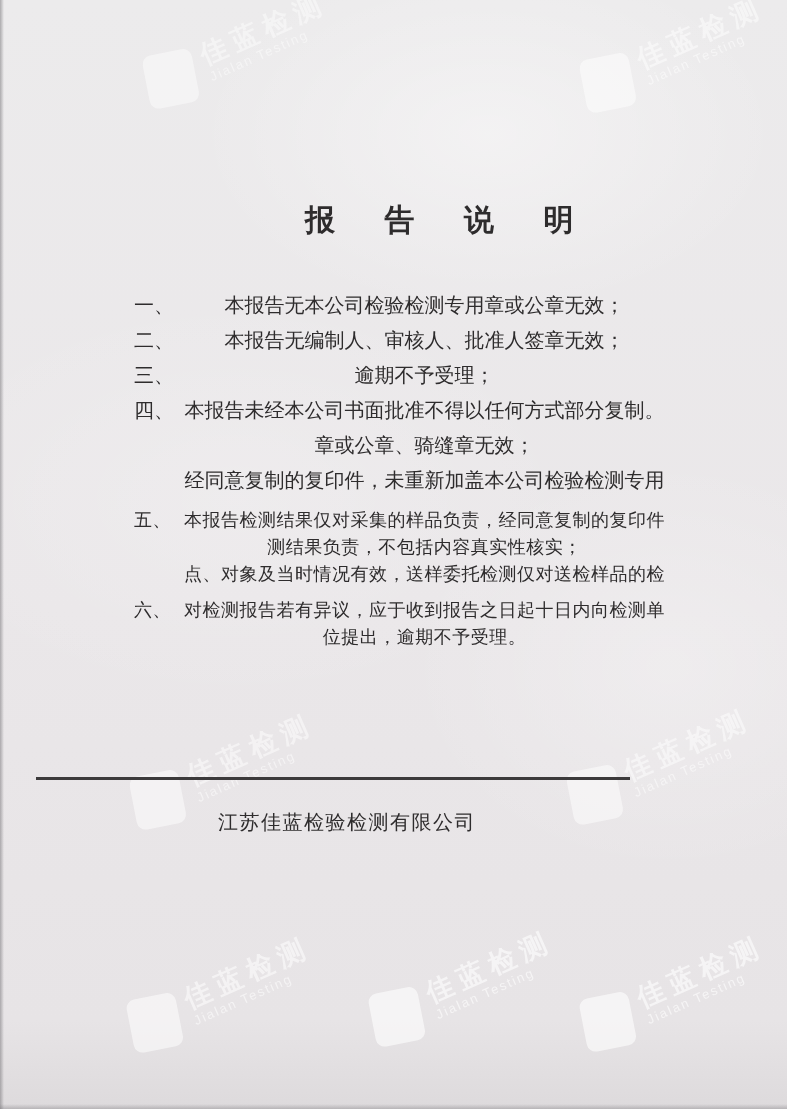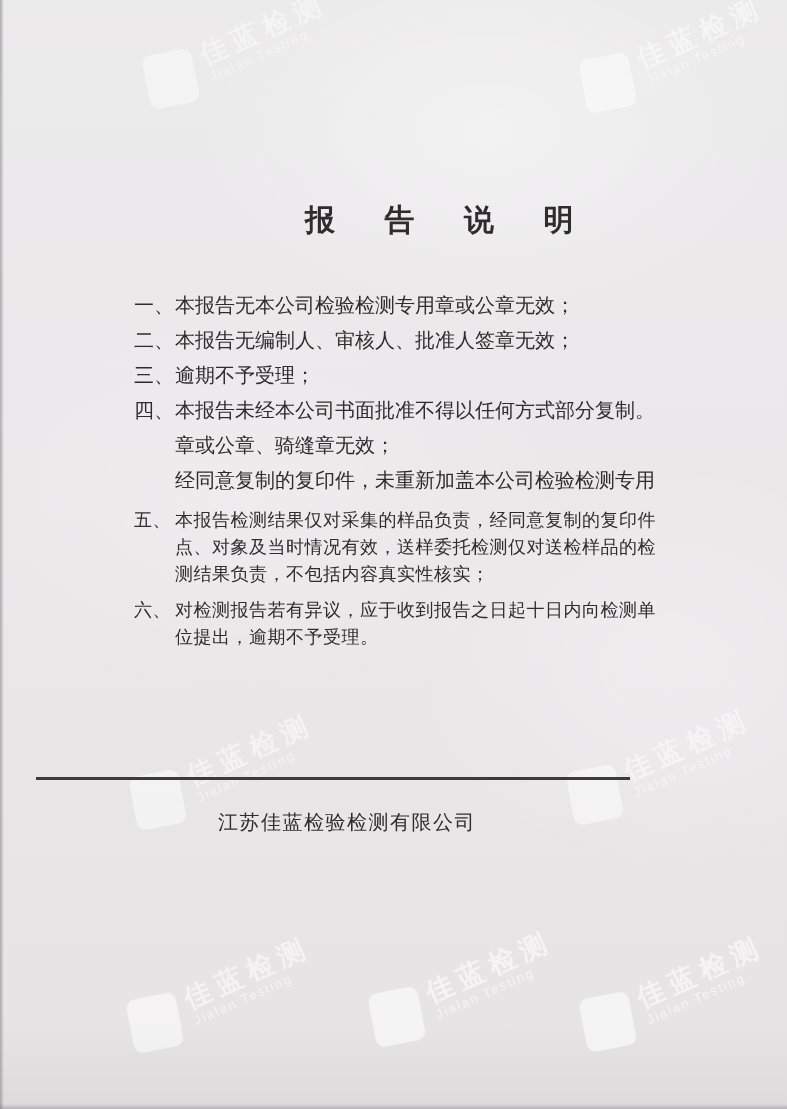--- a/index.html
+++ b/index.html
@@ -35,21 +35,21 @@
   .doc-title{
     position:absolute;left:277px;top:200px;
     font-size:30px;font-weight:bold;letter-spacing:21px;white-space:nowrap;margin-left:28px;
   }
 
   
   .notes{position:absolute;left:134px;top:288px;width:540px;}
   .note-item{display:flex;align-items:flex-start;}
   .note-num{flex:none;width:41px;}
   .note-body{flex:1;}
-  .note-line{white-space:nowrap;}
+  .note-line{white-space:nowrap;text-align:center;}
   .note-item.wide{font-size:20px;line-height:35px;}
   .note-item.tight{font-size:18px;line-height:27px;margin-top:9px;letter-spacing:.5px;}
 
   
   .footer-divider{position:absolute;left:36px;top:777px;width:594px;height:3px;
     background:#3c3a3b;border:none;margin:0;}
   .company-name{position:absolute;left:218px;top:809px;
     font-size:20px;letter-spacing:1.5px;white-space:nowrap;}
 </style>
 </head>
@@ -141,22 +141,22 @@
         <div class="note-line">本报告未经本公司书面批准不得以任何方式部分复制。</div>
         <div class="note-line">章或公章、骑缝章无效；</div>
         <div class="note-line">经同意复制的复印件，未重新加盖本公司检验检测专用</div>
       </div>
     </div>
 
     <div class="note-item tight">
       <span class="note-num">五、</span>
       <div class="note-body">
         <div class="note-line">本报告检测结果仅对采集的样品负责，经同意复制的复印件</div>
+        <div class="note-line">测结果负责，不包括内容真实性核实；</div>
         <div class="note-line">点、对象及当时情况有效，送样委托检测仅对送检样品的检</div>
-        <div class="note-line">测结果负责，不包括内容真实性核实；</div>
       </div>
     </div>
 
     <div class="note-item tight">
       <span class="note-num">六、</span>
       <div class="note-body">
         <div class="note-line">对检测报告若有异议，应于收到报告之日起十日内向检测单</div>
         <div class="note-line">位提出，逾期不予受理。</div>
       </div>
     </div>

